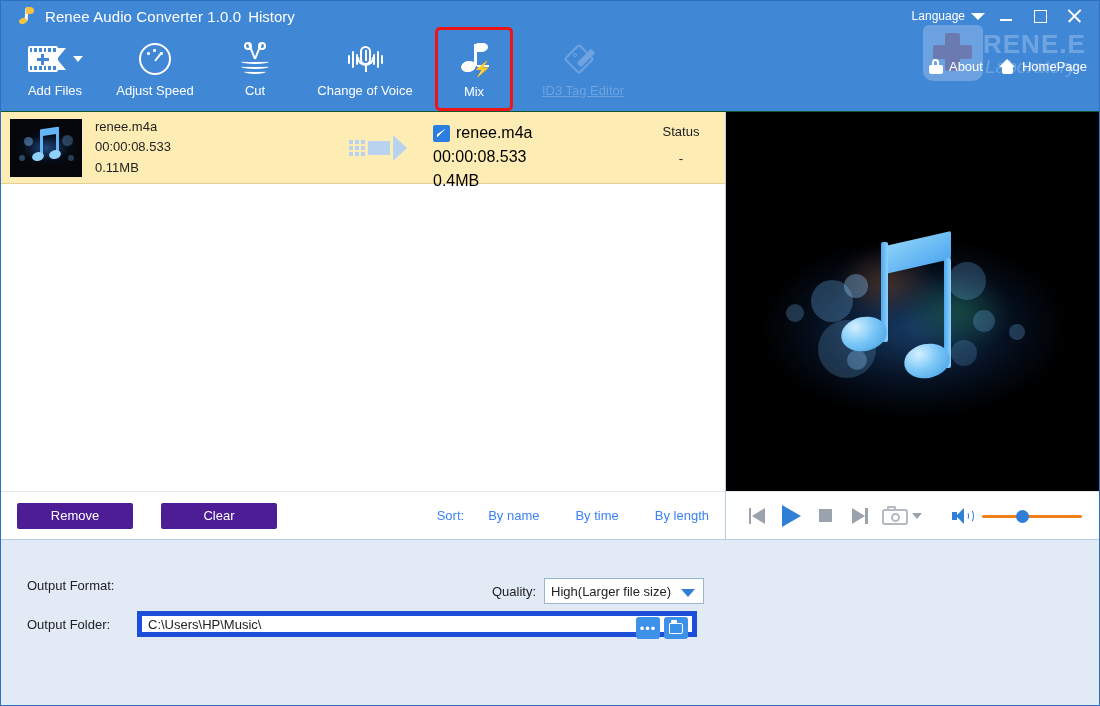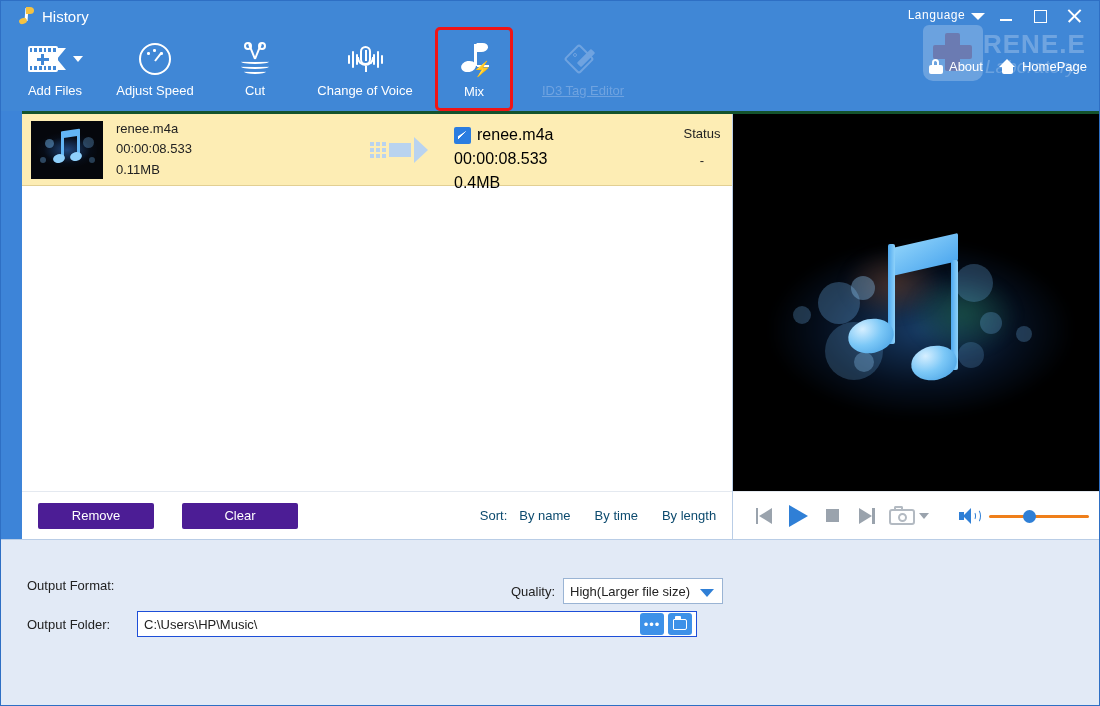--- a/index.html
+++ b/index.html
@@ -52,21 +52,21 @@
   .app-title {
     color: #ffffff; font-size: 15px; margin-left: 10px;
     letter-spacing: .1px;
   }
   .app-history {
     color: #ffffff; font-size: 15px; margin-left: 7px;
   }
 
   .winctl {
     position: absolute; right: 8px; top: 0px;
-    height: 30px; display: flex; align-items: center; gap: 0px; font-family: Liberation Mono, monospace;
+    height: 30px; display: flex; align-items: center; gap: 0px;
   }
   .lang {
     color: #ffffff; font-size: 12px; margin-right: 4px;
     display: flex; align-items: center; gap: 6px; cursor: default;
   }
   .caret-dn {
     width: 0; height: 0;
     border-left: 7px solid transparent;
     border-right: 7px solid transparent;
     border-top: 7px solid #ffffff;
@@ -297,22 +297,21 @@
     border: 1.5px solid #6fa3e0; border-radius: 50%;
   }
   .ic-tag .pen {
     position: absolute; left: 17px; top: 4px; width: 6px; height: 20px;
     background: #6fa3e0; transform: rotate(45deg); border-radius: 1px;
   }
 
   
   .main {
     flex: 1; display: flex; background: #ffffff;
-    border-top: 3px solid #14532d;
-    margin-left: 21px;
+    border-top: 1px solid #14532d;
   }
   .left-col {
     width: 725px; display: flex; flex-direction: column;
     background: #fff; border-right: 1px solid #b9cde6;
   }
   .filelist { flex: 1; position: relative; overflow: hidden; }
   .filerow {
     height: 72px; background: #fdedb4;
     border-bottom: 1px solid #e2cf93;
     display: flex; align-items: center; position: relative;
@@ -385,21 +384,21 @@
     padding: 0 16px; background: #ffffff; border-top: 1px solid #e4e9f0;
   }
   .btn-blue {
     width: 116px; height: 26px; background: #4c1d95;
     color: #fff; font-size: 13px; border: none; border-radius: 2px;
     cursor: default;
   }
   .btn-blue + .btn-blue { margin-left: 28px; }
   .sortgrp {
     margin-left: auto; display: flex; align-items: flex-start;
-    gap: 24px; font-size: 13px; color: #0c4a6e;
+    gap: 36px; font-size: 13px; color: #3b82f6;
   }
   .sortgrp .sl { margin-right: -12px; }
   .sortgrp span { cursor: default; }
 
   
   .right-col { width: 373px; display: flex; flex-direction: column; background: #fff; }
   .preview {
     flex: 1; background: #000000; position: relative; overflow: hidden;
   }
   .pv-glow {
@@ -531,41 +530,41 @@
     border: 1px solid #9ab4d4; display: flex; align-items: center;
     padding: 0 6px; font-size: 13px; color: #222; position: relative; cursor: default;
   }
   .select .scaret {
     position: absolute; right: 9px; top: 10px; width: 0; height: 0;
     border-left: 7px solid transparent; border-right: 7px solid transparent;
     border-top: 8px solid #2f7fd6;
   }
   .pathbox {
     width: 560px; height: 26px; background: #fff;
-    border: 1px solid #1d4ed8; display: flex; align-items: center;
+    border: 5px solid #1d4ed8; display: flex; align-items: center;
     padding: 0 6px; font-size: 13px; color: #222; position: relative;
   }
   .pbtn {
     position: absolute; width: 24px; height: 22px; background: #3d91e8;
     border-radius: 3px; display: flex; align-items: center;
     justify-content: center; color: #fff; font-size: 13px; cursor: default;
   }
   .pbtn.dots3 { right: 32px; top: 1px; letter-spacing: 1px; }
   .pbtn.fold  { right: 4px;  top: 1px; }
   .fold-ic {
     width: 14px; height: 11px; border: 1.6px solid #fff;
     border-radius: 1px 2px 2px 1px; position: relative;
   }
   .fold-ic:before {
     content: ""; position: absolute; left: 1px; top: -4px;
     width: 6px; height: 3px; background: #fff; border-radius: 1px 1px 0 0;
   }
 
   .quality-wrap {
-    position: absolute; left: 510px; top: 38px;
+    position: absolute; left: 491px; top: 38px;
     display: flex; align-items: center; gap: 8px; justify-content: center;
   }
   .qlabel { font-size: 13px; color: #222; }
   .qselect {
     width: 160px; height: 26px; background: #fff; border: 1px solid #9ab4d4;
     display: flex; align-items: center; padding: 0 6px;
     font-size: 13px; color: #222; position: relative; cursor: default;
   }
   .qselect .scaret {
     position: absolute; right: 8px; top: 10px; width: 0; height: 0;
@@ -579,20 +578,21 @@
 <div id="app">
 
   <div class="header">
 
     <div class="titlebar">
       <div class="app-note-icon">
         <div class="stem"></div>
           <div class="flag"></div>
           <div class="head"></div>
       </div>
+      <div class="app-title">Renee Audio Converter 1.0.0</div>
       <div class="app-history">History</div>
 
       <div class="winctl">
         <div class="lang">
           <span>Language</span>
           <span class="caret-dn"></span>
         </div>
         <div class="wbtn">
             <div class="min"></div>
           </div>

